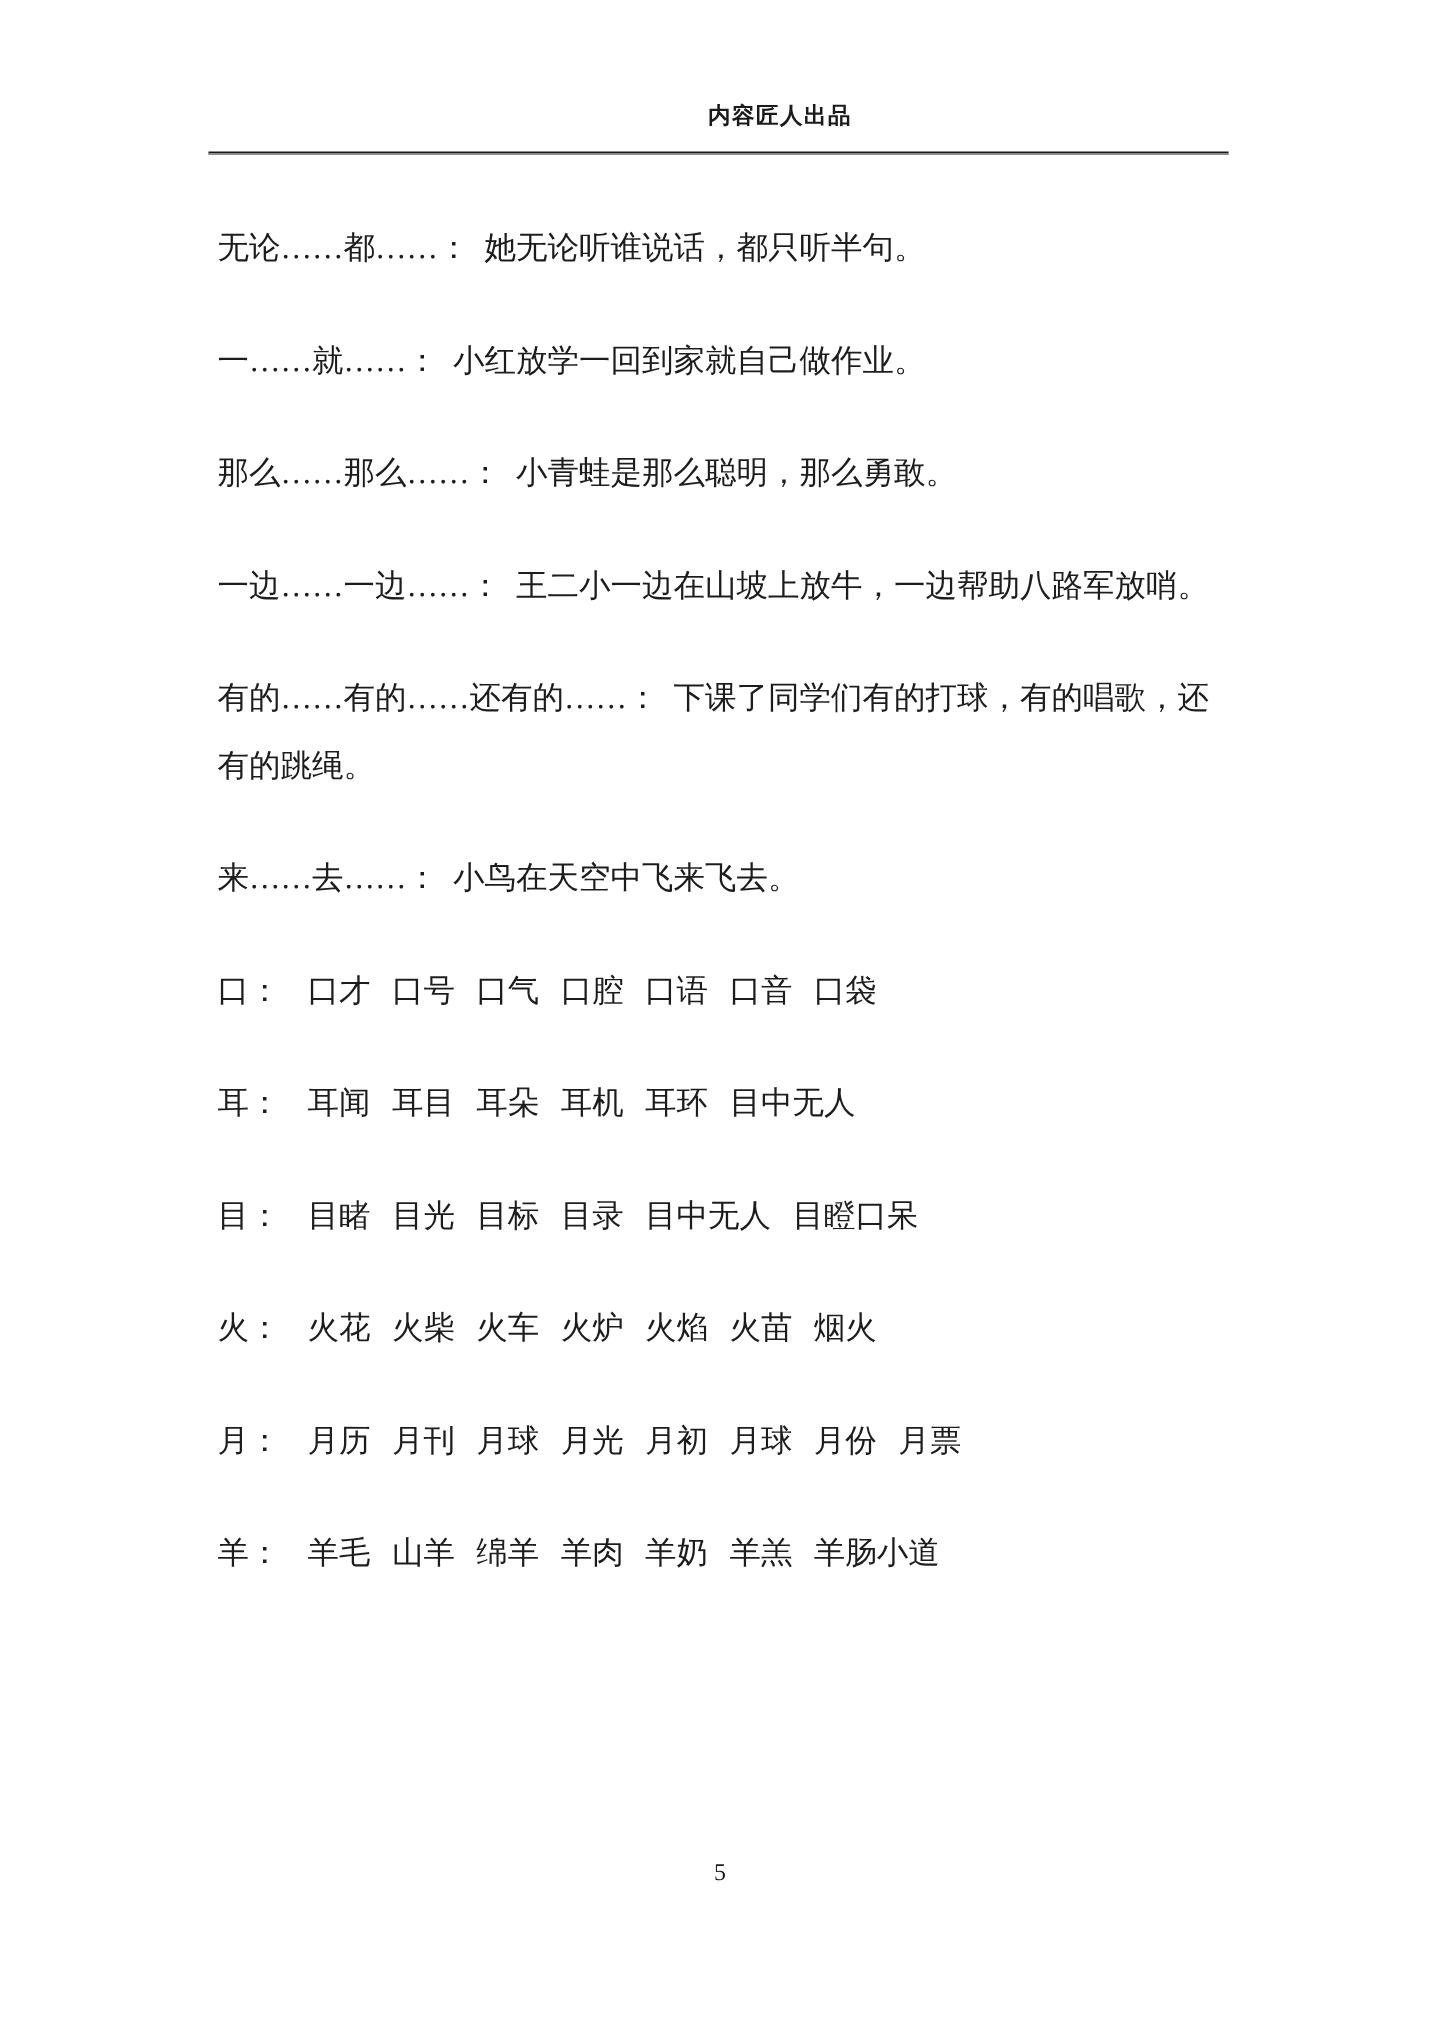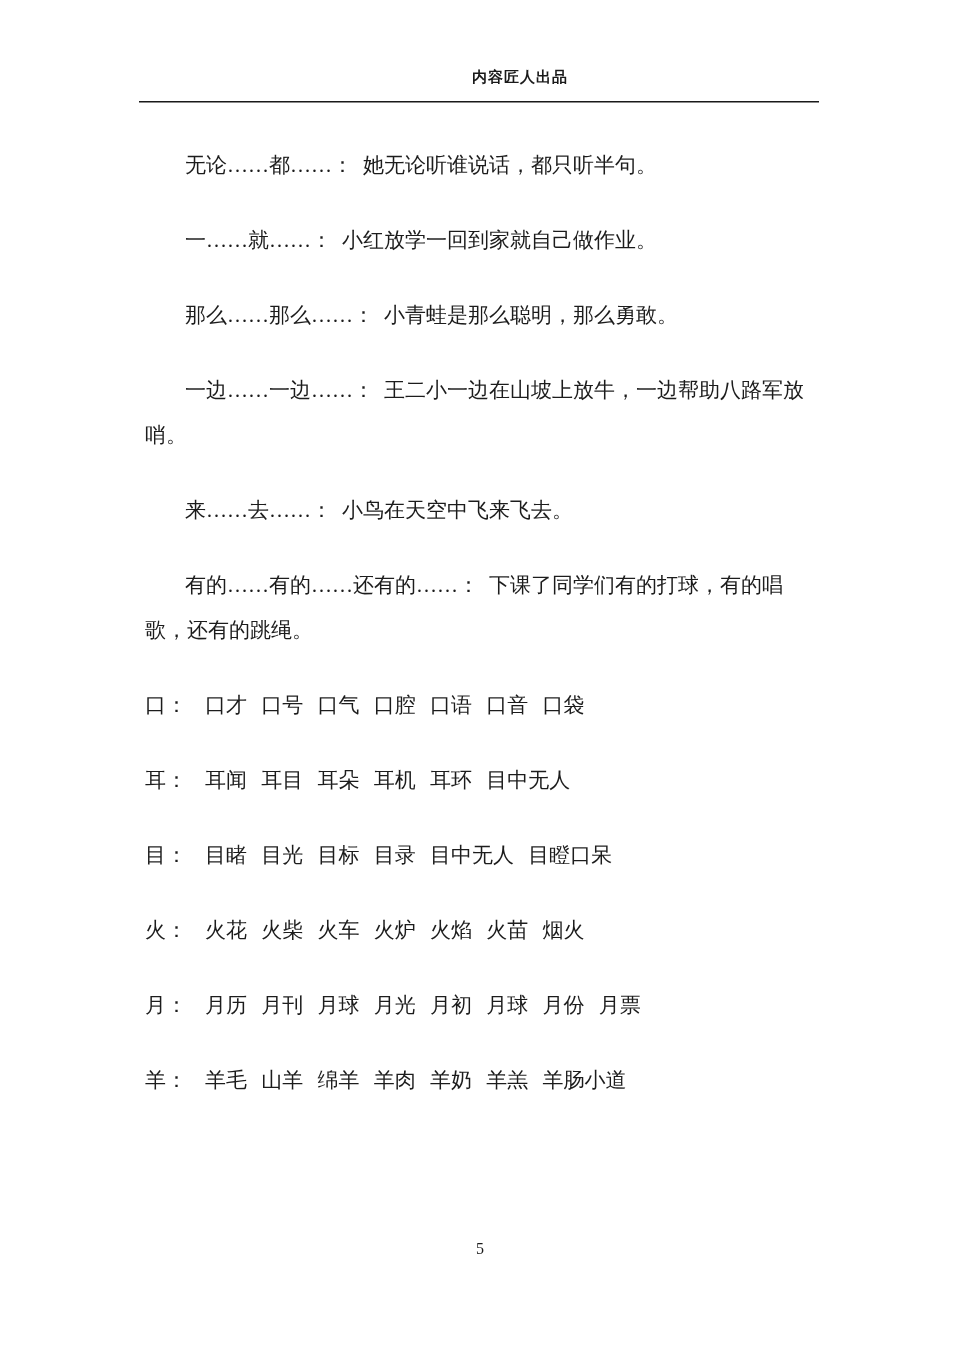--- a/index.html
+++ b/index.html
@@ -50,21 +50,20 @@
   .content p {
     margin: 0 0 30px 0;
   }
 
   .word-lists-start {
     margin-top: 12px !important;
   }
 
   .pattern-label {
     margin-right: 10px;
-    margin-left: 40px;
   }
 
   .radical-label {
     margin-right: 18px;
   }
 
   .word-list {
     word-spacing: 9px;
     font-family: Liberation Serif, serif;
   }
@@ -97,25 +96,25 @@
 
   <p>
     <span class="pattern-label">那么……那么……：</span><span>小青蛙是那么聪明，那么勇敢。</span>
   </p>
 
   <p>
     <span class="pattern-label">一边……一边……：</span><span>王二小一边在山坡上放牛，一边帮助八路军放哨。</span>
   </p>
 
   <p>
-    <span class="pattern-label">来……去……：</span><span>小鸟在天空中飞来飞去。</span>
+    <span class="pattern-label">有的……有的……还有的……：</span><span>下课了同学们有的打球，有的唱歌，还有的跳绳。</span>
   </p>
 
   <p>
-    <span class="pattern-label">有的……有的……还有的……：</span><span>下课了同学们有的打球，有的唱歌，还有的跳绳。</span>
+    <span class="pattern-label">来……去……：</span><span>小鸟在天空中飞来飞去。</span>
   </p>
 
   <p class="word-lists-start">
     <span class="radical-label">口：</span><span class="word-list">口才 口号 口气 口腔 口语 口音 口袋</span>
   </p>
 
   <p>
     <span class="radical-label">耳：</span><span class="word-list">耳闻 耳目 耳朵 耳机 耳环 目中无人</span>
   </p>
 

